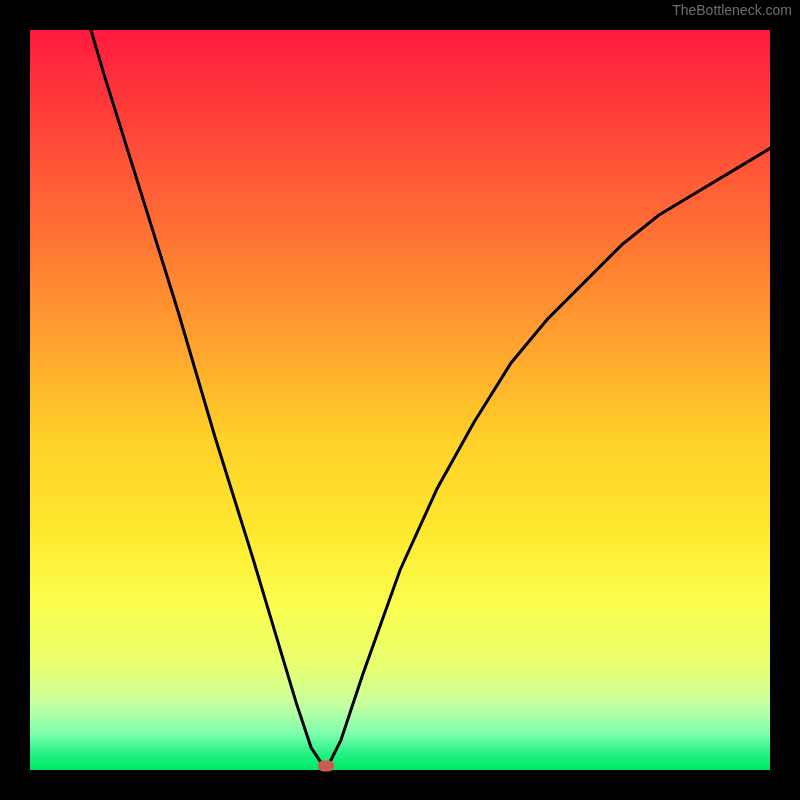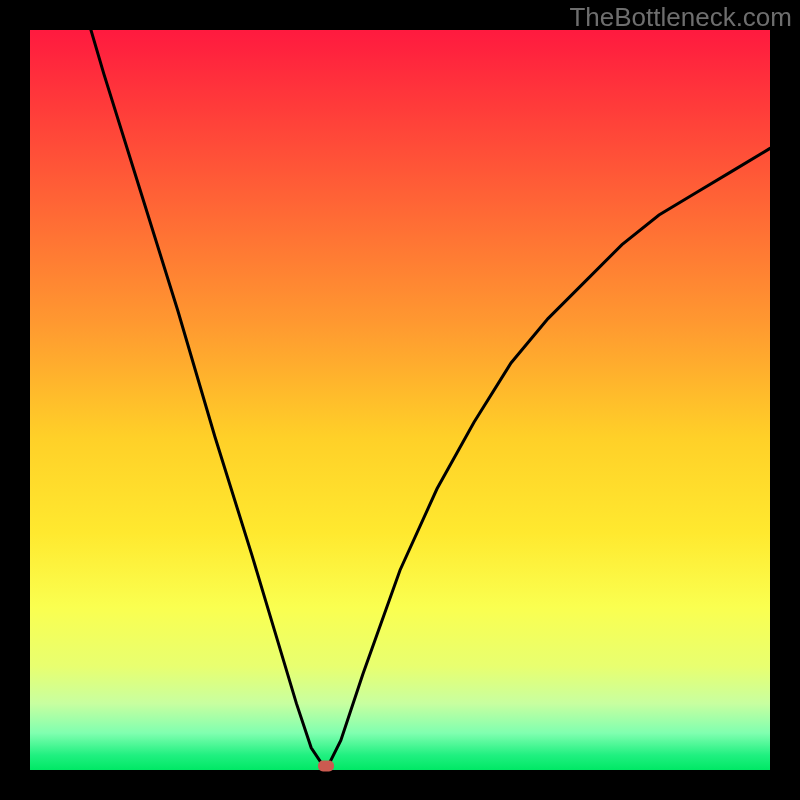--- a/index.html
+++ b/index.html
@@ -10,21 +10,21 @@
     background: #000;
     font-family: Arial, Helvetica, sans-serif;
     position: relative;
     overflow: hidden;
   }
   .watermark {
     position: absolute;
     top: 2px;
     right: 8px;
     color: #6e6e6e;
-    font-size: 26px;
+    font-size: 14px;
     z-index: 10;
     font-weight: 500;
   }
   .plot-frame {
     position: absolute;
     left: 30px;
     top: 30px;
     width: 740px;
     height: 740px;
     background: #000;

